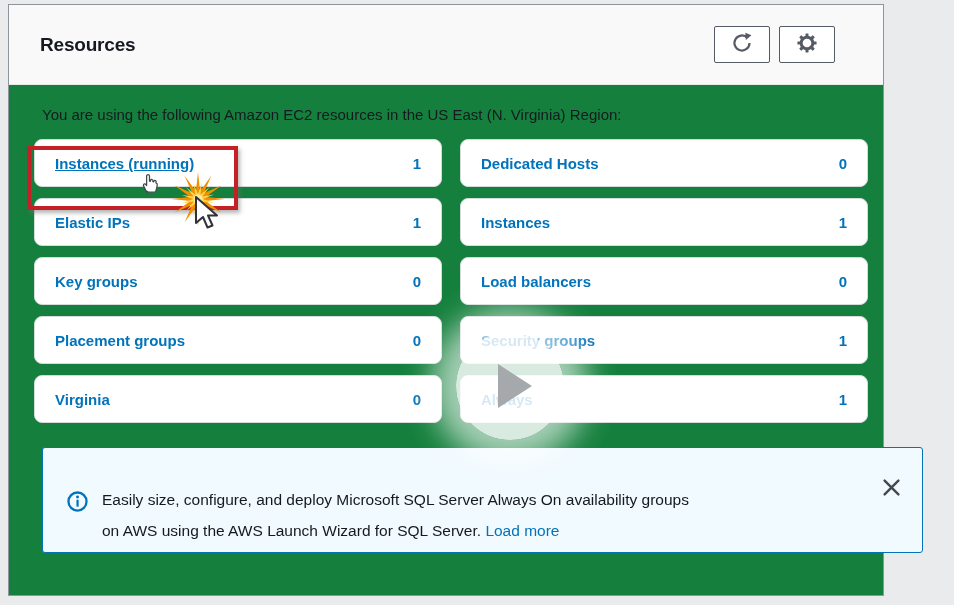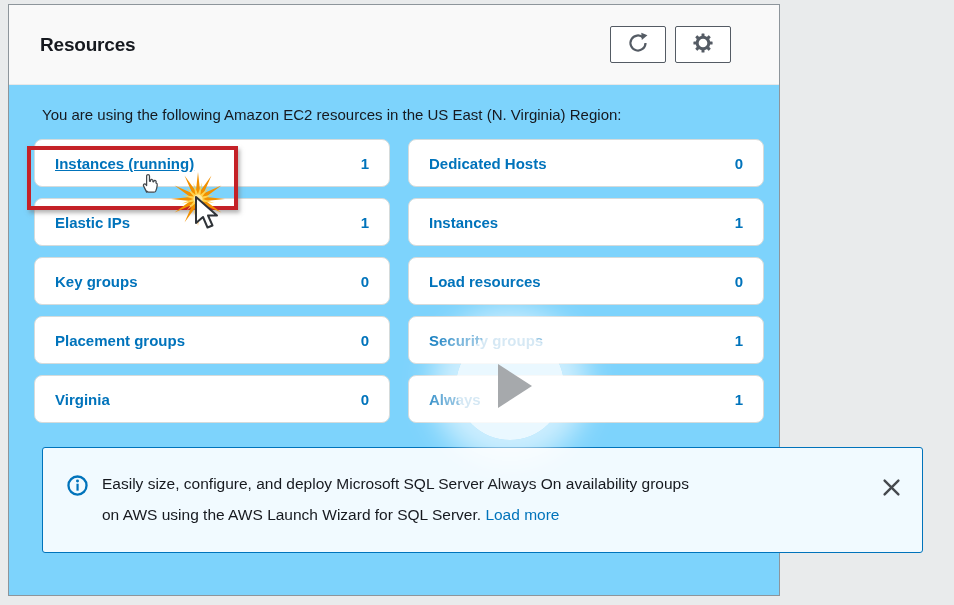--- a/index.html
+++ b/index.html
@@ -2,22 +2,22 @@
 <html><head>
 <meta charset="utf-8">
 <style>
   html,body{margin:0;padding:0;}
   body{
     width:954px;height:605px;position:relative;overflow:hidden;
     background:#e9ebec;
     font-family:"Liberation Sans","DejaVu Sans",sans-serif;
   }
   .panel{
-    position:absolute;left:8px;top:4px;width:772px;height:592px;
-    background:#7dd3fc;border:1px solid #8d959b;box-sizing:border-box;
+    position:absolute;left:8px;top:4px;width:876px;height:592px;
+    background:#15803d;border:1px solid #8d959b;box-sizing:border-box;
   }
   .panel-header{
     height:80px;background:#f9f9f9;border-bottom:1px solid #e8e8e8;
     display:flex;align-items:center;padding:0 48px 0 31px;box-sizing:border-box;
   }
   .panel-title{font-size:19px;font-weight:700;color:#16191f;letter-spacing:-0.2px;}
   .header-actions{margin-left:auto;display:flex;gap:9px;}
   .icon-btn{
     width:56px;height:37px;background:#fff;border:1px solid #545b64;border-radius:2px;
     display:flex;align-items:center;justify-content:center;cursor:pointer;padding:0;
@@ -31,21 +31,21 @@
     height:48px;border:1px solid #d5dbdb;border-radius:8px;background:#fff;
     display:flex;align-items:center;justify-content:space-between;
     padding:0 20px;box-sizing:border-box;
   }
   .card-label{color:#0073bb;font-weight:700;font-size:15px;text-decoration:none;cursor:pointer;}
   .card-label.underlined{text-decoration:underline;}
   .card-count{color:#0073bb;font-weight:700;font-size:15px;}
   .banner{
     margin:24px 16px 0 33px;width:881px;height:106px;box-sizing:border-box;
     background:#f1faff;border:1px solid #0073bb;border-radius:3px;
-    position:relative;display:flex;padding:20px 56px 0 24px;
+    position:relative;display:flex;padding:36px 56px 0 24px;
   }
   .banner-icon{flex:0 0 auto;margin:7px 14px 0 0;}
   .banner-text{font-size:15.5px;line-height:31px;color:#16191f;}
   .banner-link{color:#0073bb;text-decoration:none;cursor:pointer;}
   .banner-close{
     position:absolute;right:18px;top:28px;width:26px;height:26px;
     background:none;border:none;cursor:pointer;padding:0;
   }
   
   .annotation-box{
@@ -119,21 +119,21 @@
     </div>
     <div class="card">
       <a class="card-label" href="#">Instances</a>
       <span class="card-count">1</span>
     </div>
     <div class="card">
       <a class="card-label" href="#">Key groups</a>
       <span class="card-count">0</span>
     </div>
     <div class="card">
-      <a class="card-label" href="#">Load resources</a>
+      <a class="card-label" href="#">Load balancers</a>
       <span class="card-count">0</span>
     </div>
     <div class="card">
       <a class="card-label" href="#">Placement groups</a>
       <span class="card-count">0</span>
     </div>
     <div class="card">
       <a class="card-label" href="#">Security groups</a>
       <span class="card-count">1</span>
     </div>

